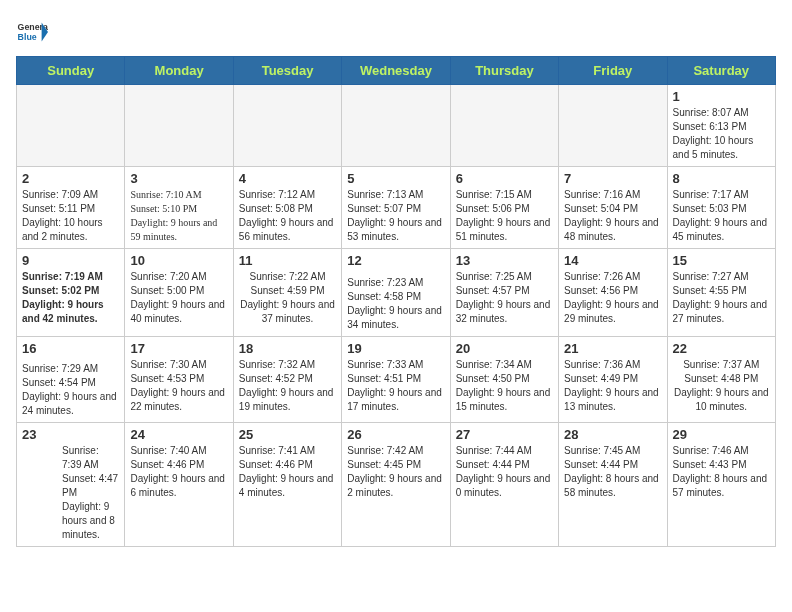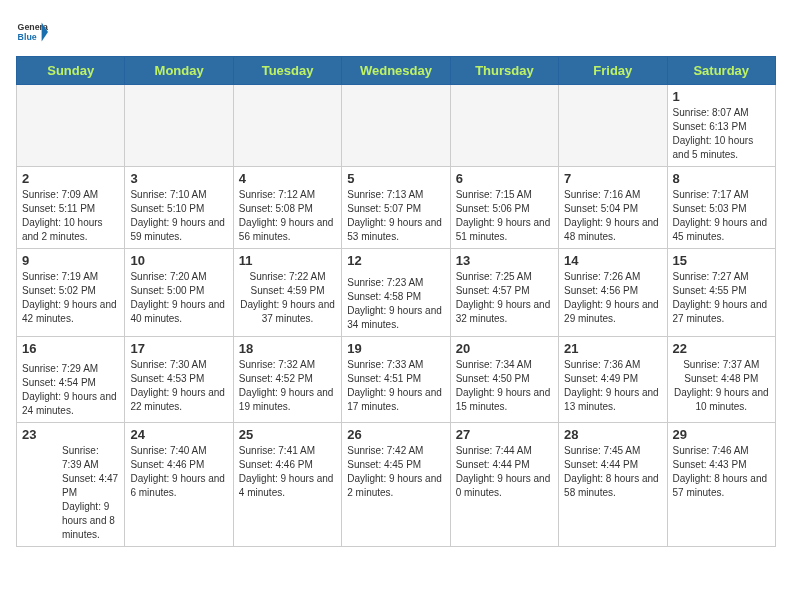--- a/index.html
+++ b/index.html
@@ -128,21 +128,21 @@
       </tr>
       <tr class="week-row">
         <td>
           <span class="day-number">2</span>
           <div class="day-info" style="white-space: pre-line;">Sunrise: 7:09 AM
 Sunset: 5:11 PM
 Daylight: 10 hours and 2 minutes.</div>
         </td>
         <td>
           <span class="day-number">3</span>
-          <div class="day-info" style="white-space: pre-line;">Sunrise: 7:10 AM
+          <div class="day-info" style="white-space: pre-line; font-family: Liberation Serif, serif;">Sunrise: 7:10 AM
 Sunset: 5:10 PM
 Daylight: 9 hours and 59 minutes.</div>
         </td>
         <td>
           <span class="day-number">4</span>
           <div class="day-info" style="white-space: pre-line;">Sunrise: 7:12 AM
 Sunset: 5:08 PM
 Daylight: 9 hours and 56 minutes.</div>
         </td>
         <td>
@@ -166,21 +166,21 @@
         <td>
           <span class="day-number">8</span>
           <div class="day-info" style="white-space: pre-line;">Sunrise: 7:17 AM
 Sunset: 5:03 PM
 Daylight: 9 hours and 45 minutes.</div>
         </td>
       </tr>
       <tr class="week-row">
         <td>
           <span class="day-number">9</span>
-          <div class="day-info" style="white-space: pre-line;">Sunrise: 7:19 AM
+          <div class="day-info" style="white-space: pre-line; font-weight: bold;">Sunrise: 7:19 AM
 Sunset: 5:02 PM
 Daylight: 9 hours and 42 minutes.</div>
         </td>
         <td>
           <span class="day-number">10</span>
           <div class="day-info" style="white-space: pre-line;">Sunrise: 7:20 AM
 Sunset: 5:00 PM
 Daylight: 9 hours and 40 minutes.</div>
         </td>
         <td>

